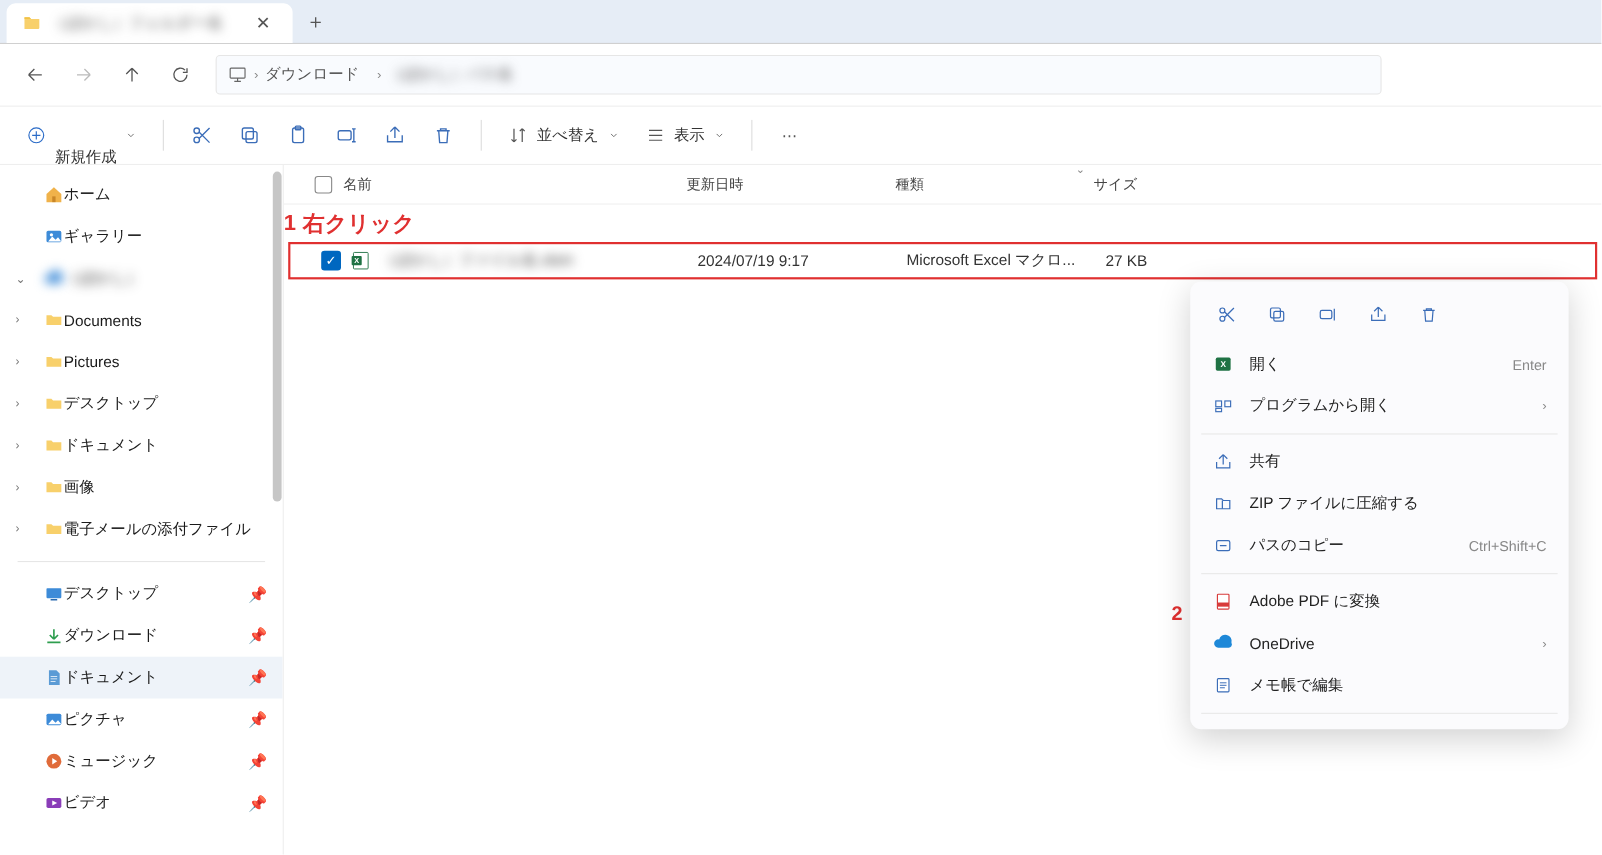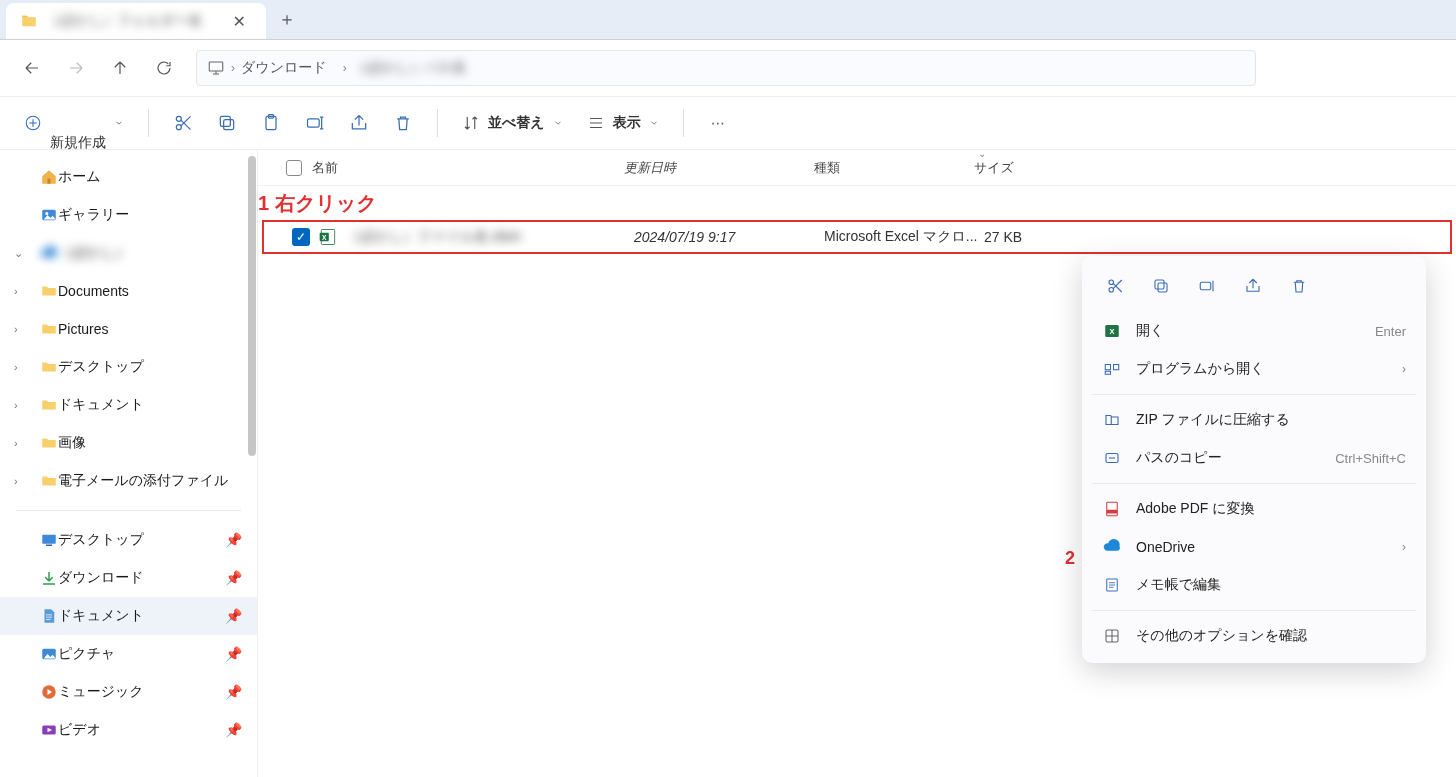--- a/index.html
+++ b/index.html
@@ -18,42 +18,42 @@
   .addressbar { flex:1; display:flex; align-items:center; gap:6px; height:36px; background:#fff; border:1px solid #e6e6e6; border-radius:4px; padding:0 10px; margin-left:6px; max-width:1060px; background:#f9fbfe;}
   .crumb { display:flex; align-items:center; gap:6px; color:#555; font-size:14px;}
   .crumb .chev { color:#888; font-size:12px;}
   .crumb-blur { filter: blur(5px); color:#444; }
   
   .toolbar { display:flex; align-items:center; height:54px; padding:0 14px; gap:4px; border-top:1px solid #eee; border-bottom:1px solid #eee;}
   .tb-new { display:flex; align-items:center; gap:8px; padding:6px 10px; border-radius:4px; color:#2a6bc7;}
   .tb-new .lbl { color:#333;margin-top:39px; }
   .tb-sep { width:1px; height:28px; background:#ddd; margin:0 10px;}
   .tb-btn { width:40px; height:40px; display:flex; align-items:center; justify-content:center; color:#3b6db8; border-radius:4px;}
-  .tb-drop { display:flex; align-items:center; gap:8px; padding:6px 10px; color:#333;font-weight:bold;}
+  .tb-drop { display:flex; align-items:center; gap:8px; padding:6px 10px; color:#333;}
   
   .body { display:flex; flex:1; height:calc(777px - 40px - 56px - 54px); }
   
   .sidebar { width:258px; border-right:1px solid #eee; padding:8px 0; overflow:hidden;}
   .side-item { display:flex; align-items:center; height:38px; padding:0 14px 0 40px;}
   .side-item .chev { position:absolute; margin-left:-26px; color:#777; font-size:11px; }
   .side-item.has-chev { padding-left:40px; }
   .side-item.active { background:#eef3f9; }
   .side-pin { margin-left:auto; color:#999;}
   .side-hr { height:1px; background:#e6e6e6; margin:10px 16px; }
   .folder-ico { width:18px; height:18px; }
   .side-blur { filter: blur(5px); }
   .scrollbar { position:absolute; left:248px; top:156px; width:8px; height:300px; background:#c6c6c6; border-radius:4px;}
   
   .content { flex:1; position:relative; }
   .headers { display:flex; align-items:center; height:36px; font-size:13px; color:#444; border-bottom:1px solid #f0f0f0; padding-left:28px;}
   .col-check { width:22px; }
   .col-name { width:316px; padding-left:4px;}
-  .col-date { width:190px;font-style:italic;}
+  .col-date { width:190px;}
   .col-type { width:160px;}
-  .col-size { width:80px; text-align:left;}
+  .col-size { width:80px; text-align:center;}
   .sort-ind { position:absolute; left:720px; top:-2px; color:#888; font-size:10px;}
   .row { display:flex; align-items:center; height:34px; font-size:14px; color:#333; padding-left:28px; border:2px solid #e03030; background:#fff; margin:2px 4px;}
   .row .chk { width:18px; height:18px; background:#0067c0; border-radius:3px; display:flex; align-items:center; justify-content:center; color:#fff; font-size:12px;}
   .row .file-ico { width:20px; height:20px; margin:0 8px;}
   .row .fname { width:288px; filter: blur(5px); }
   .annotation1 { position:absolute; left:0px; top:40px; color:#e03030; font-weight:600; font-size:20px; display:flex; gap:6px; align-items:center;}
   .annotation2 { position:absolute; left:1065px; top:548px; color:#e03030; font-weight:700; font-size:18px;}
   
   .context-menu { position:absolute; left:1082px; top:256px; width:344px; background:#fbfbfd; border-radius:10px; box-shadow:0 8px 30px rgba(0,0,0,.18); padding:8px 6px; z-index:50;}
   .cm-row-icons { display:flex; gap:8px; padding:6px 8px 10px 8px; justify-content:flex-start;}
@@ -394,20 +394,28 @@
           <rect x="3" y="15" width="7" height="4" fill="none" stroke="#3b6db8" stroke-width="1.4"></rect>
         </svg>
       </span>
     <span class="lbl">プログラムから開く</span>
     <span class="arr">›</span>
   </div>
   <div class="cm-sep"></div>
   <div class="cm-item">
     <span class="ico">
         <svg width="18" height="18" viewBox="0 0 24 24">
+          <path fill="none" stroke="#3b6db8" stroke-width="1.5" d="M4 12v7h16v-7M12 3v12m0-12l-5 5m5-5l5 5"></path>
+        </svg>
+      </span>
+    <span class="lbl">共有</span>
+  </div>
+  <div class="cm-item">
+    <span class="ico">
+        <svg width="18" height="18" viewBox="0 0 24 24">
           <path fill="none" stroke="#3b6db8" stroke-width="1.5" d="M4 6h6l2 2h8v10H4z"></path>
           <path stroke="#3b6db8" stroke-width="1.5" d="M11 8v10"></path>
         </svg>
       </span>
     <span class="lbl">ZIP ファイルに圧縮する</span>
   </div>
   <div class="cm-item">
     <span class="ico">
         <svg width="18" height="18" viewBox="0 0 24 24">
           <rect x="4" y="6" width="16" height="12" rx="2" fill="none" stroke="#3b6db8" stroke-width="1.5"></rect>
@@ -439,22 +447,13 @@
   <div class="cm-item">
     <span class="ico">
         <svg width="18" height="18" viewBox="0 0 24 24">
           <rect x="5" y="4" width="14" height="16" rx="1" fill="#fff" stroke="#3b6db8" stroke-width="1.4"></rect>
           <path stroke="#3b6db8" stroke-width="1.2" d="M8 9h8M8 12h8M8 15h6"></path>
         </svg>
       </span>
     <span class="lbl">メモ帳で編集</span>
   </div>
   <div class="cm-sep"></div>
-  <div class="cm-item">
-    <span class="ico">
-        <svg width="18" height="18" viewBox="0 0 24 24">
-          <rect x="4" y="4" width="16" height="16" rx="2" fill="none" stroke="#666" stroke-width="1.4"></rect>
-          <path stroke="#666" stroke-width="1.4" d="M12 4v16M4 12h16"></path>
-        </svg>
-      </span>
-    <span class="lbl">その他のオプションを確認</span>
-  </div>
 </div>
 
 </body></html>

